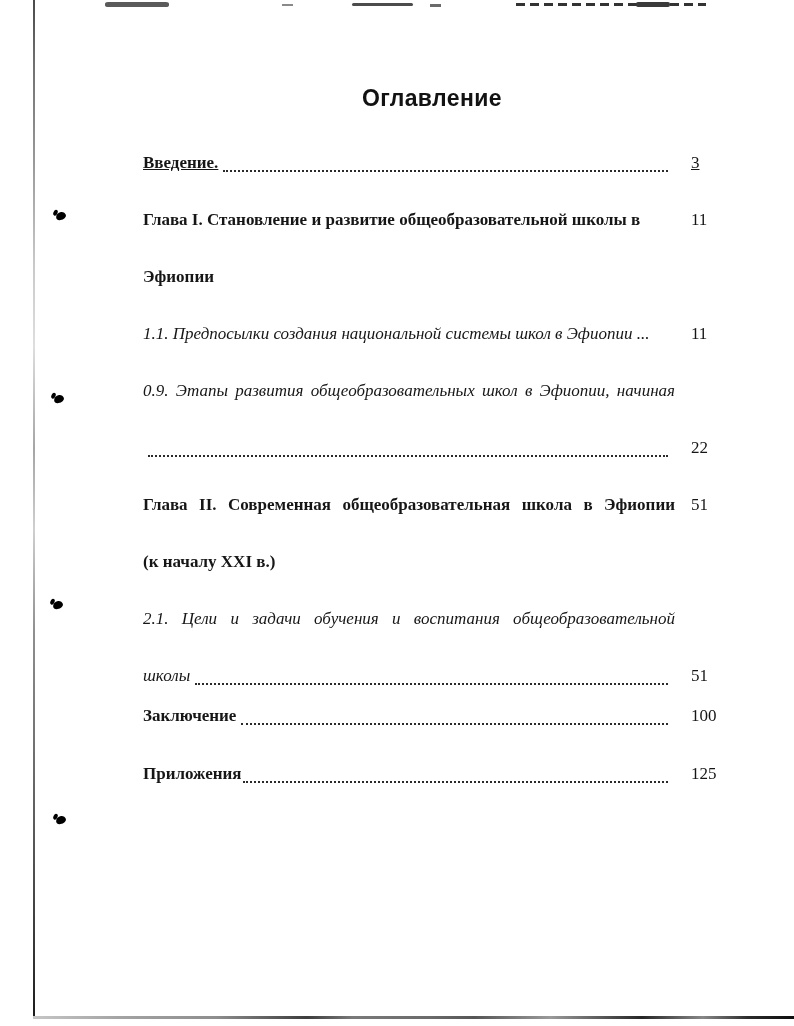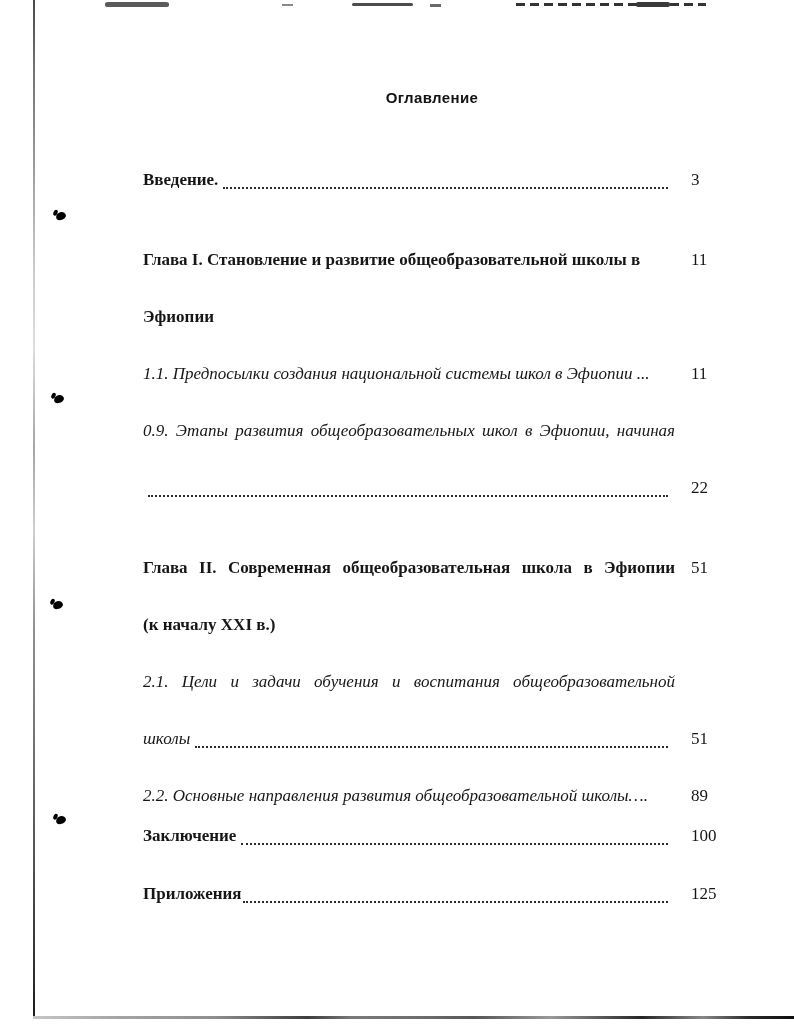--- a/index.html
+++ b/index.html
@@ -44,34 +44,34 @@
   .s1 { left: 56px; top: 212px; }
   .s2 { left: 54px; top: 395px; }
   .s3 { left: 53px; top: 601px; }
   .s4 { left: 56px; top: 816px; }
 
   
   .content { position: absolute; left: 143px; top: 0; width: 578px; }
   .title {
     margin: 84px 0 0 0;
     font-family: "Liberation Sans", sans-serif;
-    font-size: 15px; line-height: 28px; font-weight: bold;
+    font-size: 23px; line-height: 28px; font-weight: bold;
     text-align: center; letter-spacing: 0.4px; color: #121212;
   }
   .entry { display: flex; align-items: flex-start; font-size: 17px; line-height: 33px; margin-top: 24px; }
   .entry .etext { white-space: normal; }
   .entry.bold .etext { font-weight: bold; }
   .entry.italic .etext { font-style: italic; }
   .entry.just .etext { flex: 1 1 auto; text-align: justify; text-align-last: justify; }
   .leader { flex: 1 1 auto; height: 24px; border-bottom: 2.5px dotted #2a2a2a; margin: 0 7px 0 5px; }
   .leader.tight { margin-left: 1px; }
   .pnum { flex: 0 0 46px; box-sizing: border-box; padding-left: 16px; font-weight: normal; }
 
-  .mt-intro { margin-top: 51px; }
-  .mt-ch    { margin-top: 47px; }
+  .mt-intro { margin-top: 34px; text-decoration: underline; }
+  .mt-ch    { margin-top: 24px; }
   .mt-concl { margin-top: 7px; }
   .mt-end   { margin-top: 25px; }
 </style>
 </head>
 <body>
 
 <div class="page">
 
   <div class="artifact vline"></div>
   <div class="artifact hline"></div>
@@ -131,25 +131,20 @@
     <div class="entry italic just">
       <span class="etext">2.1. Цели и задачи обучения и воспитания общеобразовательной</span>
       <span class="pnum"></span>
     </div>
     <div class="entry italic">
       <span class="etext">школы</span>
       <span class="leader"></span>
       <span class="pnum">51</span>
     </div>
 
-    <div class="entry italic">
-      <span class="etext">2.2. Основные направления развития общеобразовательной школы….</span>
-      <span style="flex:1 1 auto"></span>
-      <span class="pnum">89</span>
-    </div>
 
     <div class="entry bold mt-concl">
       <span class="etext">Заключение</span>
       <span class="leader"></span>
       <span class="pnum">100</span>
     </div>
 
 
     <div class="entry bold mt-end">
       <span class="etext">Приложения</span>

